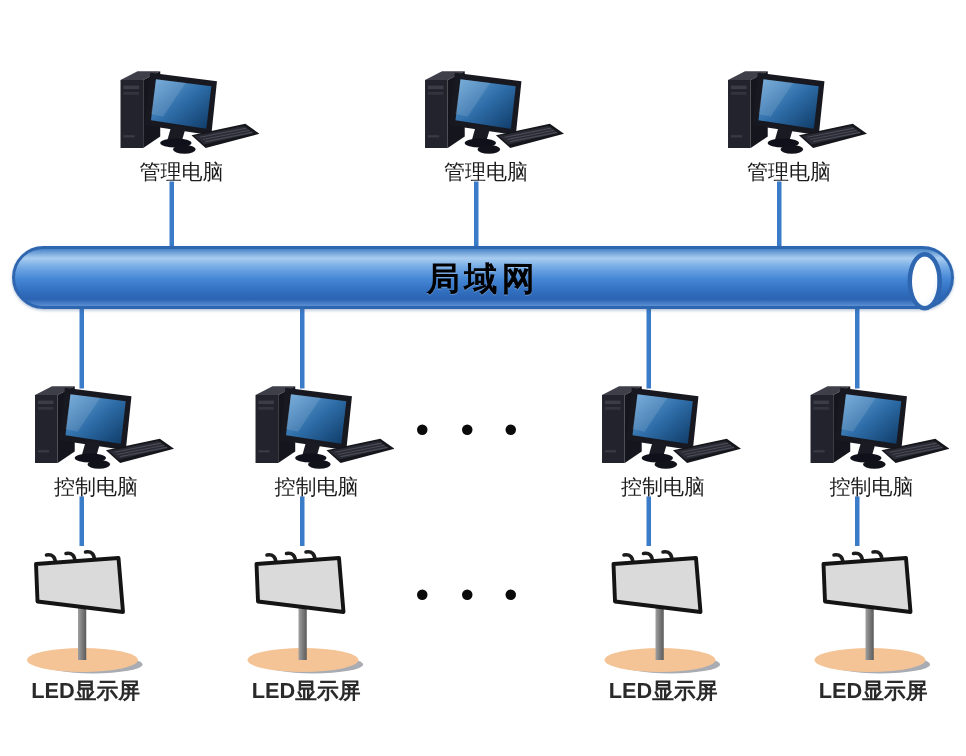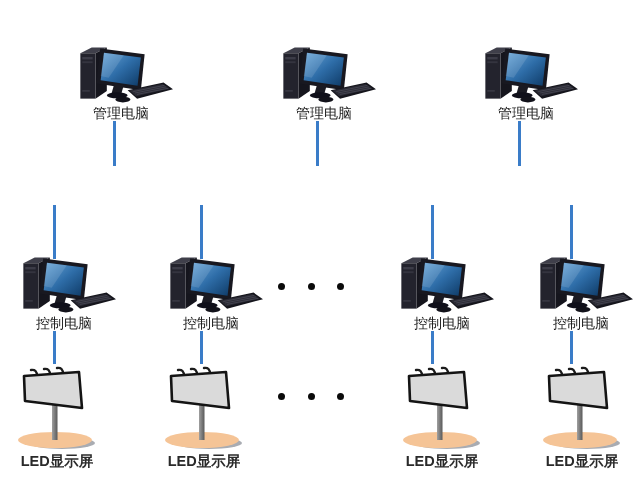--- a/index.html
+++ b/index.html
@@ -33,21 +33,21 @@
     text-align:center;font-size:22px;font-weight:bold;color:#000000;
     letter-spacing:3px;
     text-shadow:0 1px 0 rgba(255,255,255,0.25);
   }
   
   .node{position:absolute;width:120px;text-align:center;}
   .node .icon{display:block;margin:0 auto;}
   .node-label{
     margin-top:1px;font-size:14px;color:#1c1c1c;line-height:16px;white-space:nowrap;
   }
-  .serif-label{font-family:Liberation Serif, serif;}
+  .serif-label{font-family:Liberation Sans, sans-serif;}
   .bold-label{font-family:"Liberation Sans",sans-serif;font-weight:bold;color:#2a2a2a;font-size:14.5px;}
   
   .dot{
     position:absolute;width:7px;height:7px;border-radius:50%;background:#0a0a0a;
   }
   .hidden-defs{position:absolute;width:0;height:0;overflow:hidden;}
 </style>
 </head>
 <body>
 
@@ -103,20 +103,24 @@
   <div class="vline" style="left:53px;top:205px;height:54px"></div>
   <div class="vline" style="left:200px;top:205px;height:54px"></div>
   <div class="vline" style="left:431px;top:205px;height:54px"></div>
   <div class="vline" style="left:570px;top:205px;height:54px"></div>
 
   <div class="vline" style="left:53px;top:331px;height:33px"></div>
   <div class="vline" style="left:200px;top:331px;height:33px"></div>
   <div class="vline" style="left:431px;top:331px;height:33px"></div>
   <div class="vline" style="left:570px;top:331px;height:33px"></div>
 
+  <div class="cylinder">
+    <div class="cyl-open"></div>
+    <div class="cyl-label">局域网</div>
+  </div>
 
   <div class="node" style="left:61px;top:45px">
     <svg class="icon" width="104" height="60">
         <use href="#pc"></use>
       </svg>
     <div class="node-label serif-label">管理电脑</div>
   </div>
   <div class="node" style="left:264px;top:45px">
     <svg class="icon" width="104" height="60">
         <use href="#pc"></use>

